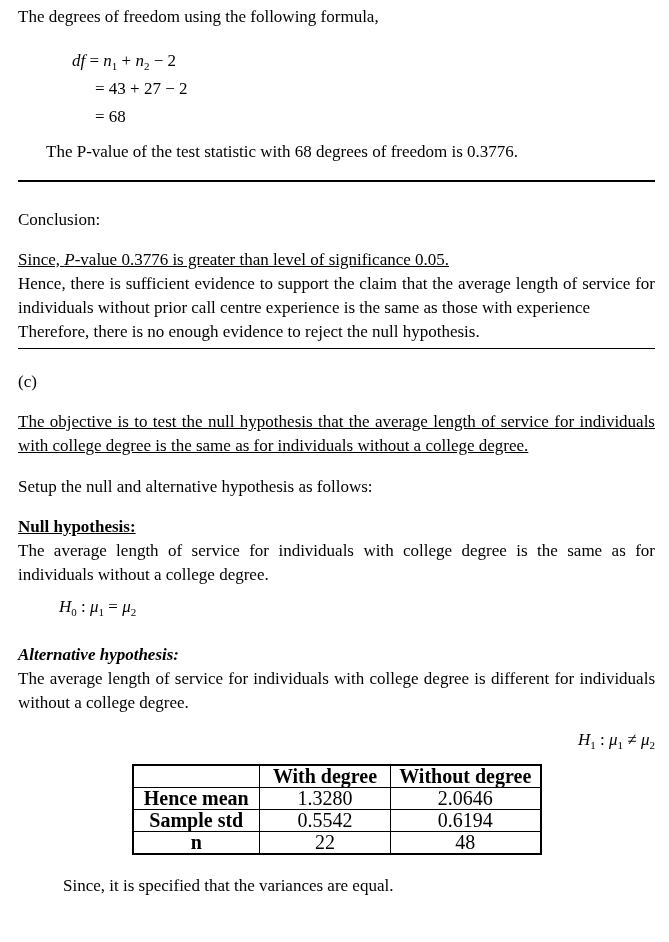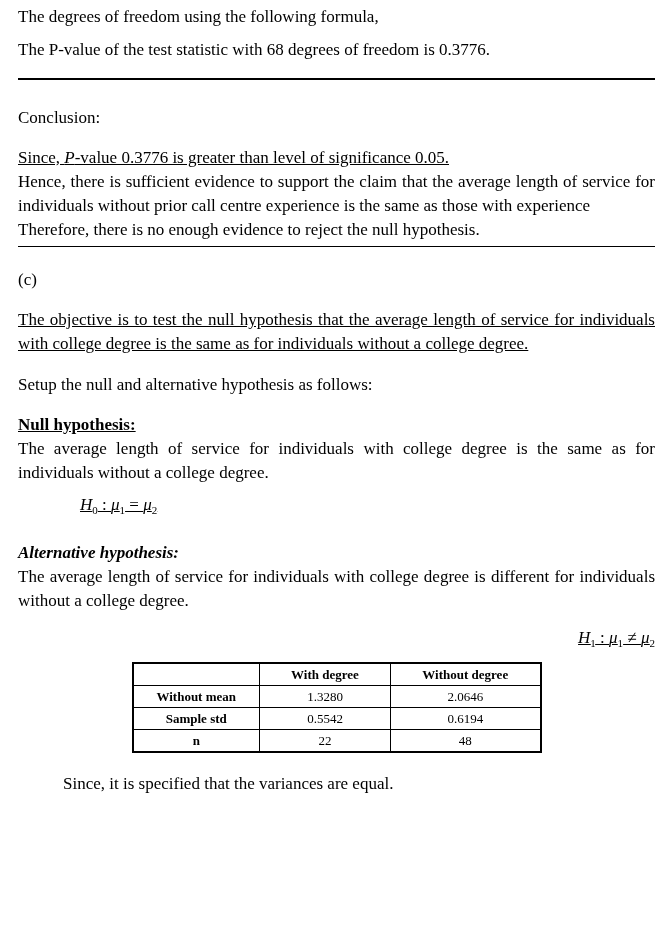--- a/index.html
+++ b/index.html
@@ -23,24 +23,24 @@
   .rule {
     border: 0;
     border-top: 2px solid #000000;
     margin: 16px 0 0 0;
   }
   .rule-thin { border-top-width: 1px; margin-top: 4px; }
 
   .formula-block { margin: 18px 0 0 54px; }
   .f-line { line-height: 28px; }
   .f-cont { margin-left: 23px; }
-  .h-formula { margin-left: 62px; line-height: 24px; text-decoration: underline; }
+  .h-formula { margin-left: 41px; line-height: 24px; }
 
   .mt8  { margin-top: 8px; }
-  .mt9  { margin-top: 9px; }
+  .mt9  { margin-top: 9px; margin-left: 28px; }
   .mt13 { margin-top: 13px; text-align: right; }
   .mt16 { margin-top: 16px; text-decoration: underline; }
   .mt17 { margin-top: 17px; }
   .mt19 { margin-top: 19px; margin-left: 45px; }
   .mt20 { margin-top: 20px; }
   .mt21 { margin-top: 21px; }
   .mt24 { margin-top: 24px; font-style: italic; }
   .mt26 { margin-top: 26px; }
 
   table.stats {
@@ -49,31 +49,36 @@
     width: 408px;
     margin: 12px auto 0 auto;
     border: 2px solid #000000;
   }
   .stats th, .stats td {
     border: 1px solid #000000;
     text-align: center;
     vertical-align: middle;
     padding: 0;
     line-height: 21px;
-    font-size: 13px;
+    font-size: 20px;
   }
   .stats th { font-weight: bold; }
 </style>
 </head>
 <body>
 
 <div>
 
   <p class="t">The degrees of freedom using the following formula,</p>
 
+  <div class="formula-block">
+    <div class="f-line"><i>df</i> = <i>n</i><sub>1</sub> + <i>n</i><sub>2</sub> − 2</div>
+    <div class="f-line f-cont">= 43 + 27 − 2</div>
+    <div class="f-line f-cont">= 68</div>
+  </div>
 
   <p class="t mt9">The P-value of the test statistic with 68 degrees of freedom is 0.3776.</p>
 
   <hr class="rule">
 
   <p class="t mt26">Conclusion:</p>
 
   <p class="t mt16">Since, <i>P</i>-value 0.3776 is greater than level of significance 0.05.</p>
   <p class="t just">Hence, there is sufficient evidence to support the claim that the average length of service for individuals without prior call centre experience is the same as those with experience</p>
   <p class="t">Therefore, there is no enough evidence to reject the null hypothesis.</p>
@@ -103,21 +108,21 @@
       <col style="width:131px">
       <col style="width:150px">
     </colgroup>
     <tbody>
       <tr>
         <th></th>
         <th>With degree</th>
         <th>Without degree</th>
       </tr>
       <tr>
-        <th>Without mean</th>
+        <th>Hence mean</th>
         <td>1.3280</td>
         <td>2.0646</td>
       </tr>
       <tr>
         <th>Sample std</th>
         <td>0.5542</td>
         <td>0.6194</td>
       </tr>
       <tr>
         <th>n</th>

